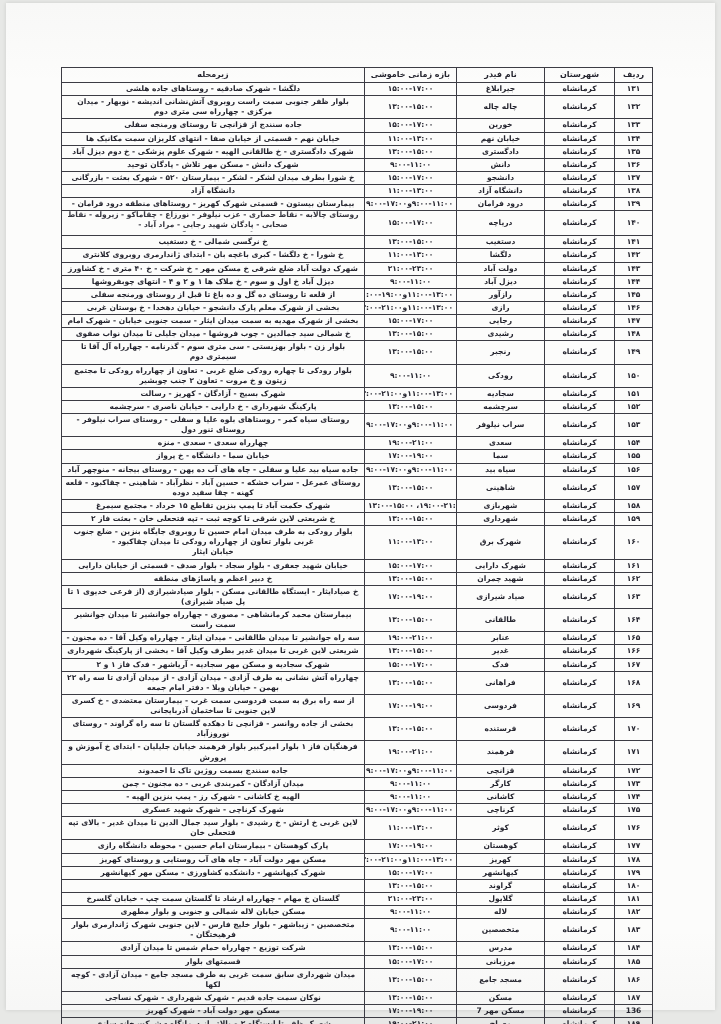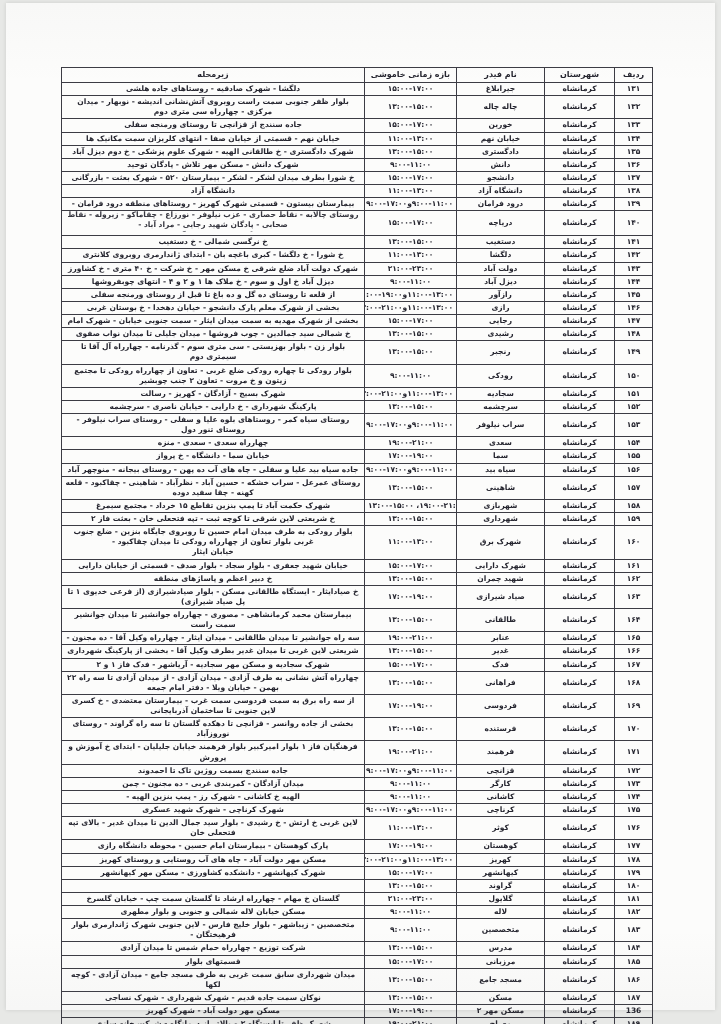--- a/index.html
+++ b/index.html
@@ -461,21 +461,21 @@
           <tr>
     <td class="cell-row">۱۸۷</td>
     <td class="cell-city">کرمانشاه</td>
     <td class="cell-feeder">مسکن</td>
     <td class="cell-time">۱۳:۰۰-۱۵:۰۰</td>
     <td class="cell-area">نوکان سمت جاده قدیم - شهرک شهرداری - شهرک نساجی</td>
   </tr>
           <tr>
     <td class="cell-row">136</td>
     <td class="cell-city">کرمانشاه</td>
-    <td class="cell-feeder">مسکن مهر ۲</td>
+    <td class="cell-feeder">مسکن مهر 7</td>
     <td class="cell-time">۱۷:۰۰-۱۹:۰۰</td>
     <td class="cell-area">مسکن مهر دولت آباد - شهرک کهریز</td>
   </tr>
           <tr>
     <td class="cell-row">۱۸۹</td>
     <td class="cell-city">کرمانشاه</td>
     <td class="cell-feeder">معراج</td>
     <td class="cell-time">۱۹:۰۰-۲۱:۰۰</td>
     <td class="cell-area">شهرک ظفر تا ایستگاه ۲ و بالاتر از درمانگاه - شرکت خانه سازی</td>
   </tr>

